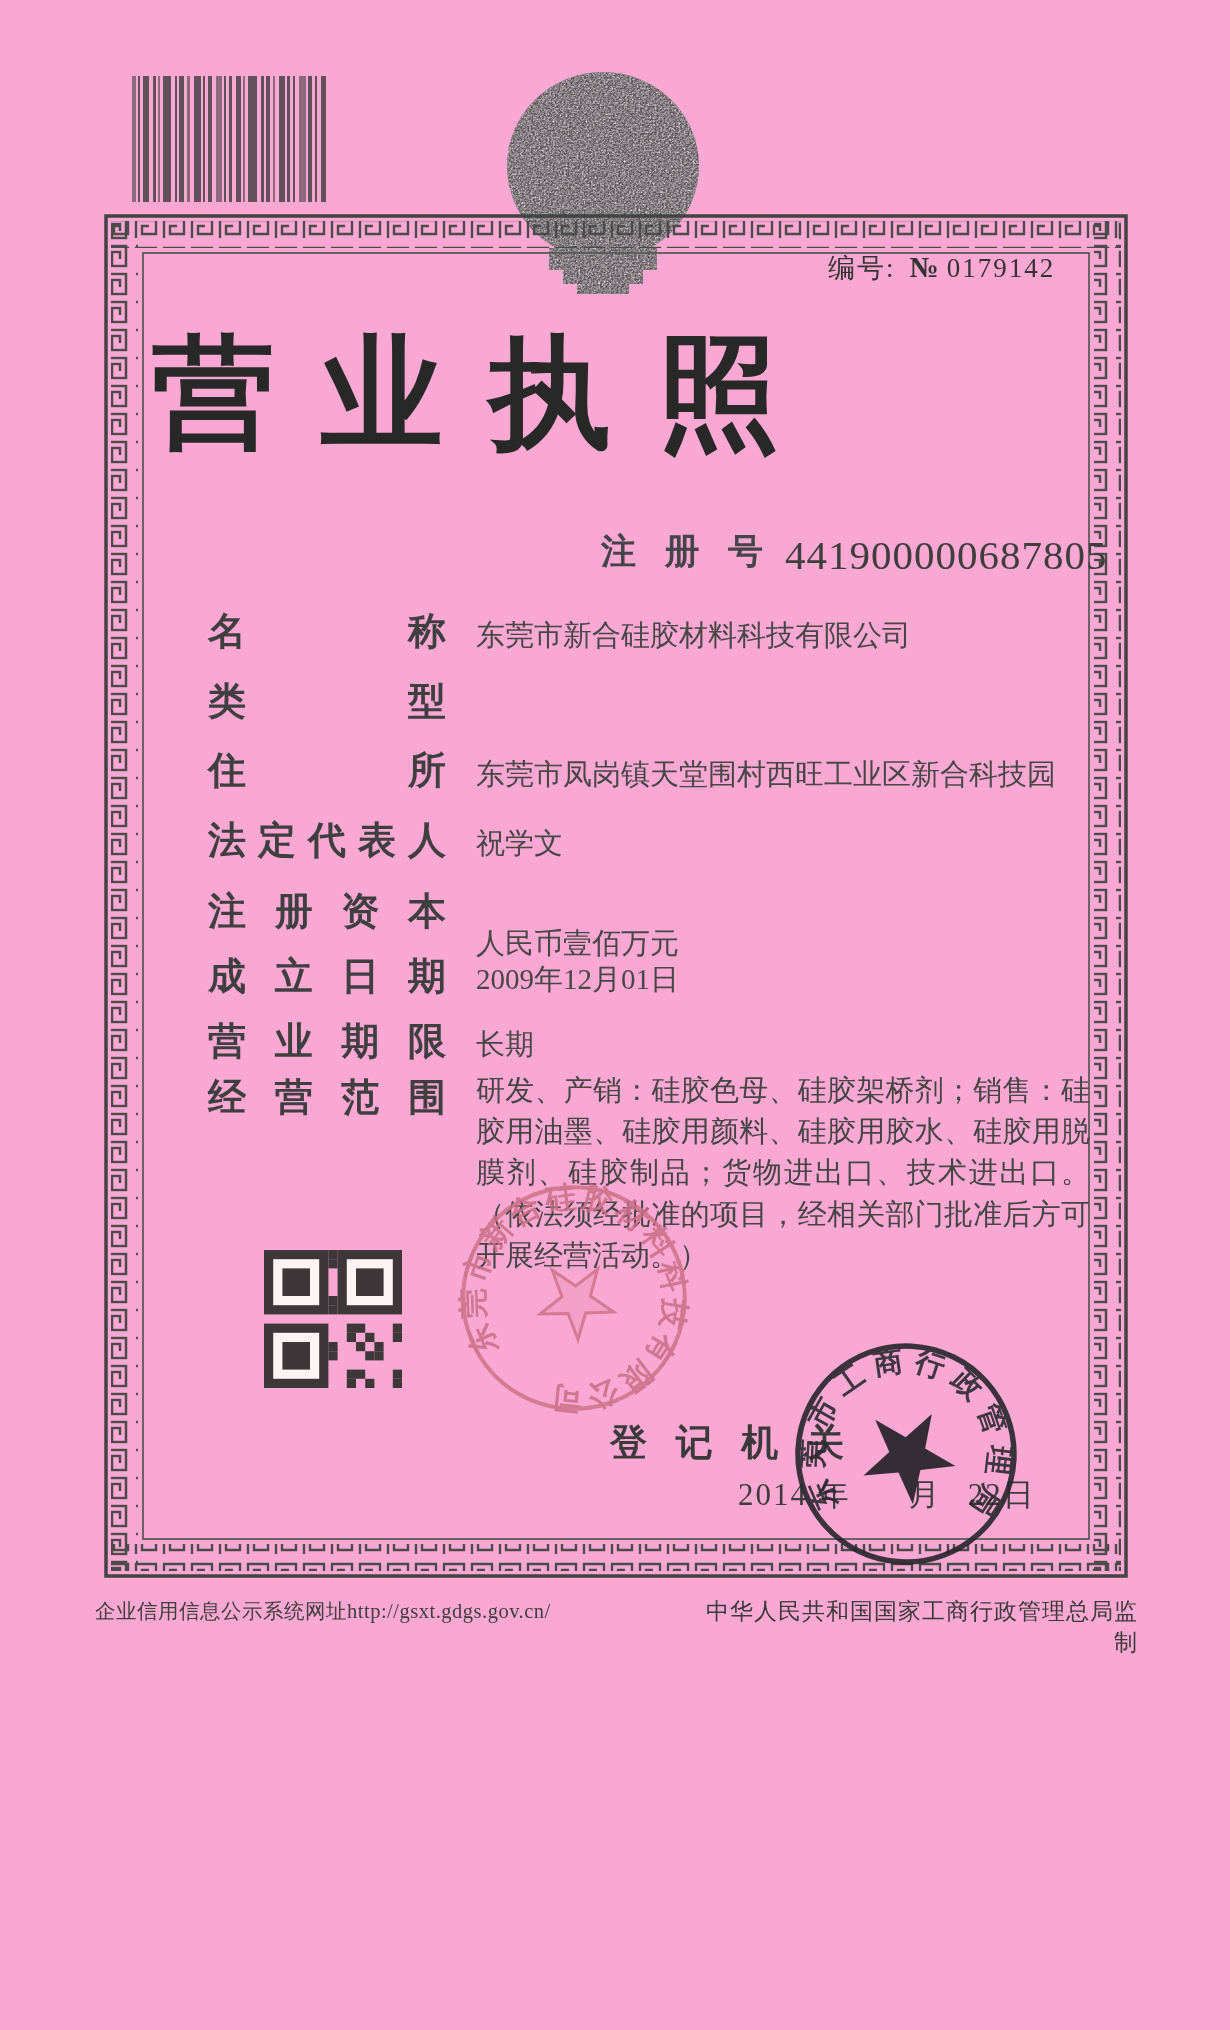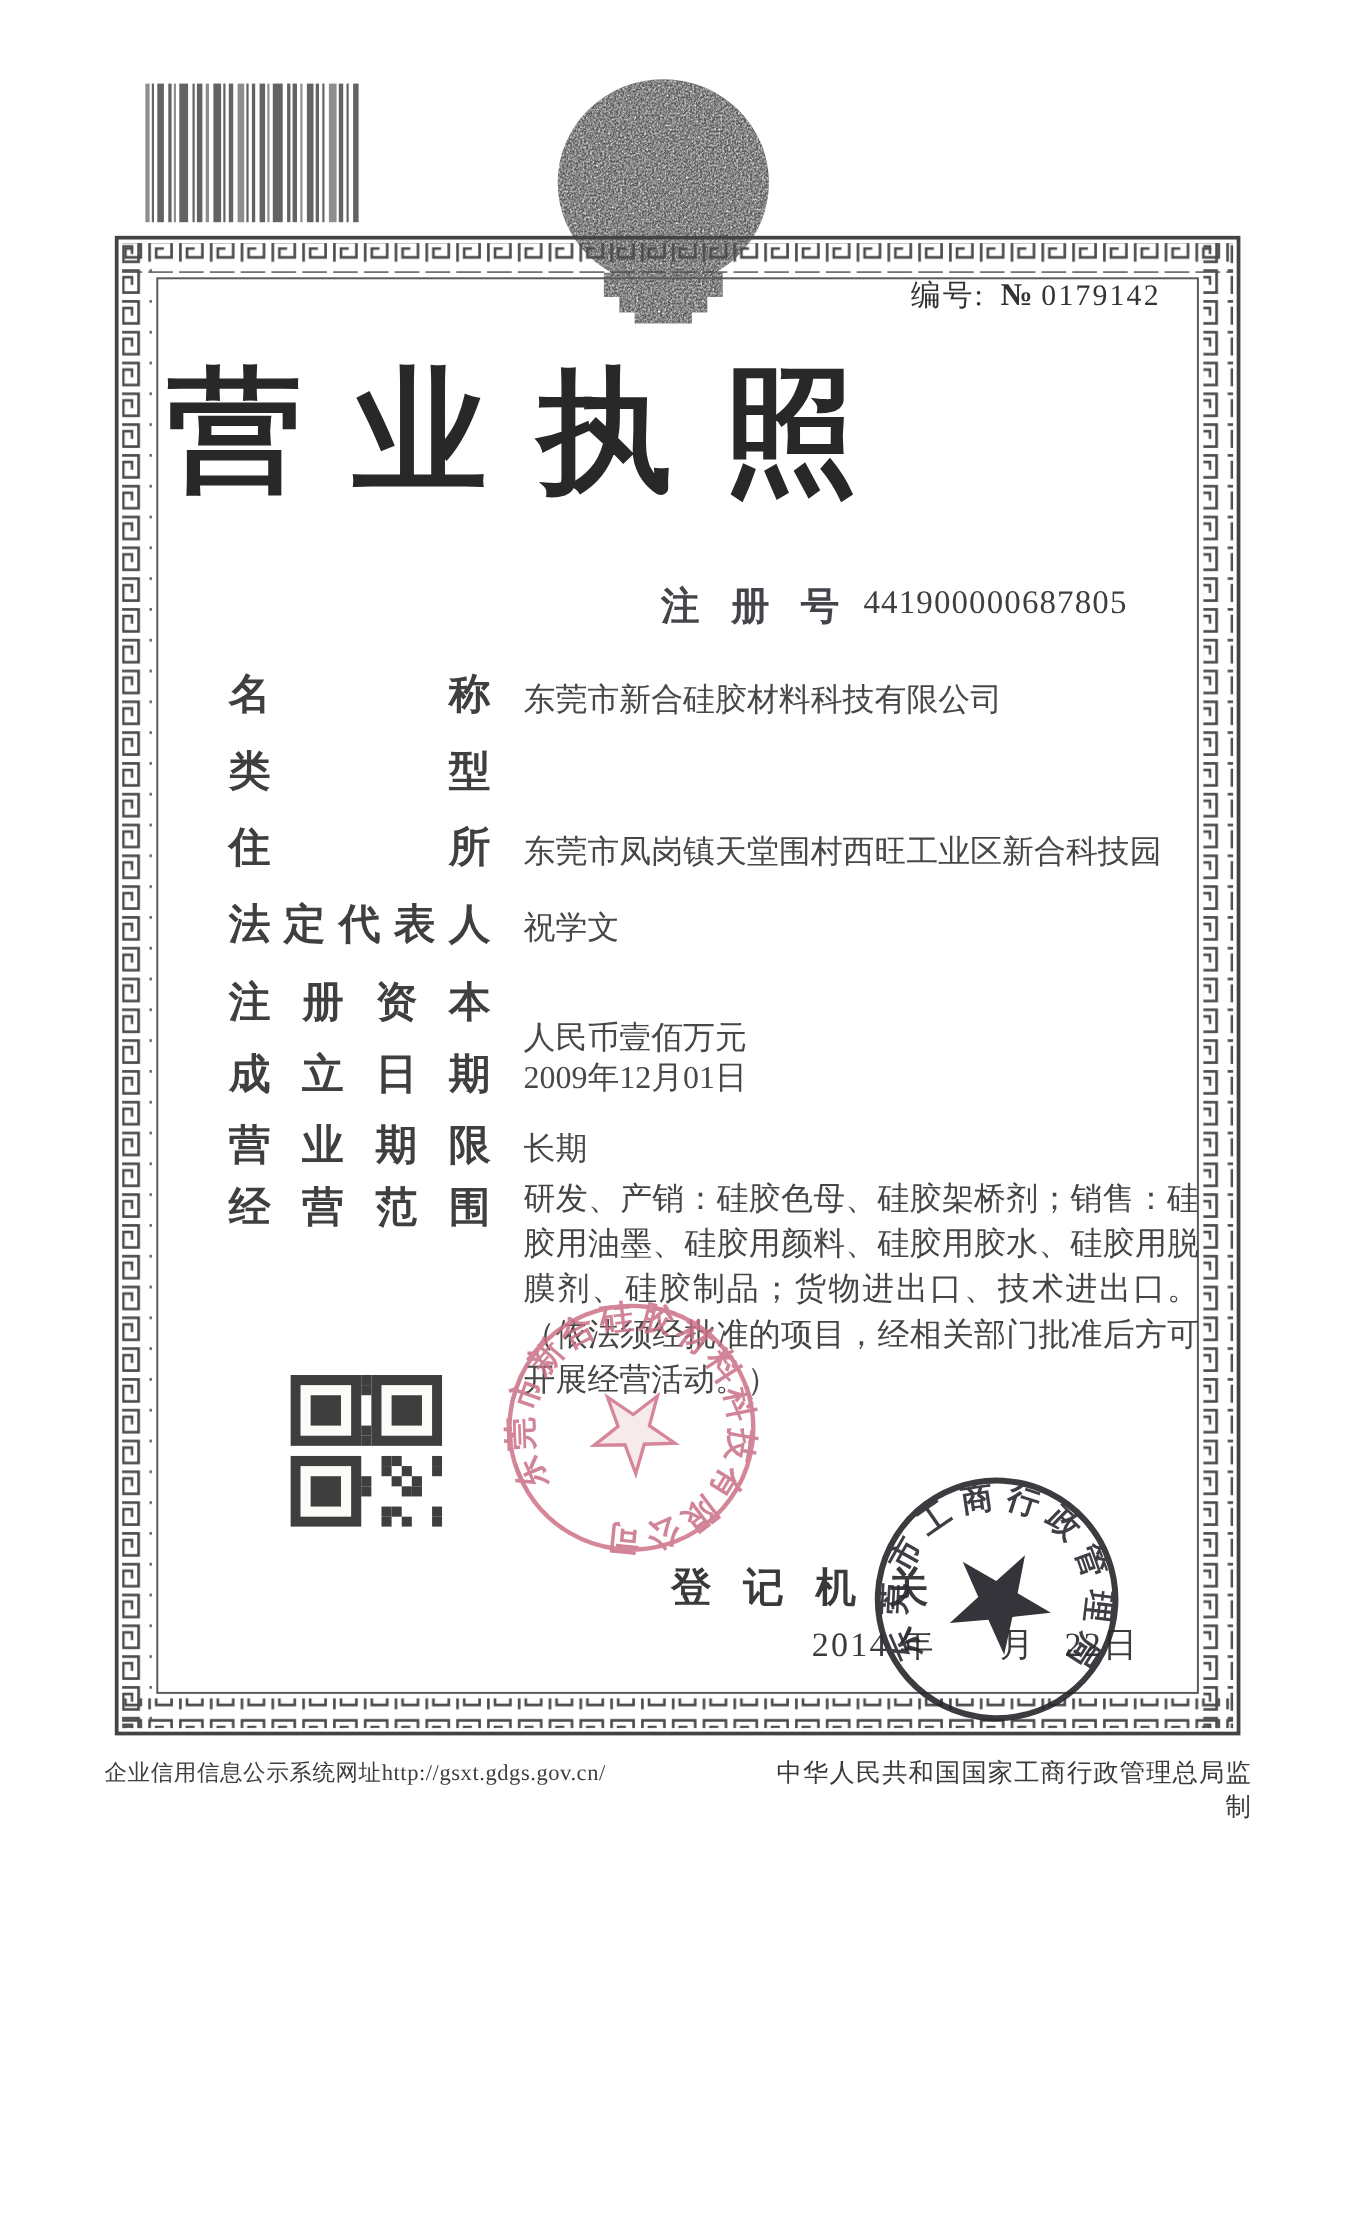--- a/index.html
+++ b/index.html
@@ -1,18 +1,18 @@
 <!DOCTYPE html>
 <html><head>
 <meta charset="utf-8">
 <style>
   html,body{margin:0;padding:0;background:#e9e9e7;}
   .page{
     position:relative;width:1230px;height:2030px;margin:0 auto;
-    background:#ffffff;overflow:hidden;
+    background:#f9a8d4;overflow:hidden;
     font-family:"Liberation Serif","DejaVu Serif",serif;
     color:#3c3c3c;
   }
   .abs{position:absolute;}
   
   .barcode{left:132px;top:74px;width:196px;height:130px;opacity:.88;}
   .emblem{left:497px;top:70px;width:212px;height:230px;opacity:.92;}
   
   .frame{left:104px;top:214px;width:1024px;height:1364px;}
   
@@ -22,21 +22,21 @@
   .title{
     left:106px;top:318px;width:1020px;text-align:left;
     font-size:122px;font-weight:900;color:#282828;
     letter-spacing:.38em;text-indent:.38em;line-height:1.25;
     font-family:"Liberation Serif","DejaVu Serif",serif;
   }
   
   .regline{left:0;top:528px;width:1230px;height:48px;}
   .reg-label{position:absolute;left:601px;top:0;width:162px;display:flex;justify-content:space-between;
     font-size:35px;font-weight:600;color:#44444a;}
-  .reg-number{position:absolute;left:785px;top:3px;font-size:30px;letter-spacing:1px;color:#3e3e3e;}
+  .reg-number{position:absolute;left:785px;top:3px;font-size:41px;letter-spacing:1px;color:#3e3e3e;}
   
   .f-label{left:208px;width:238px;display:flex;justify-content:space-between;
     font-size:38px;font-weight:600;color:#3f3f41;}
   .f-value{left:476px;font-size:29px;color:#474747;white-space:nowrap;}
   .f-scope{left:476px;width:614px;font-size:29px;line-height:1.42;text-align:justify;
     white-space:normal;color:#454545;}
   
   .qr{left:264px;top:1250px;width:138px;height:138px;opacity:.92;}
   
   .seal-red{left:438px;top:1162px;width:272px;height:272px;transform:rotate(-38deg);opacity:.85;}

